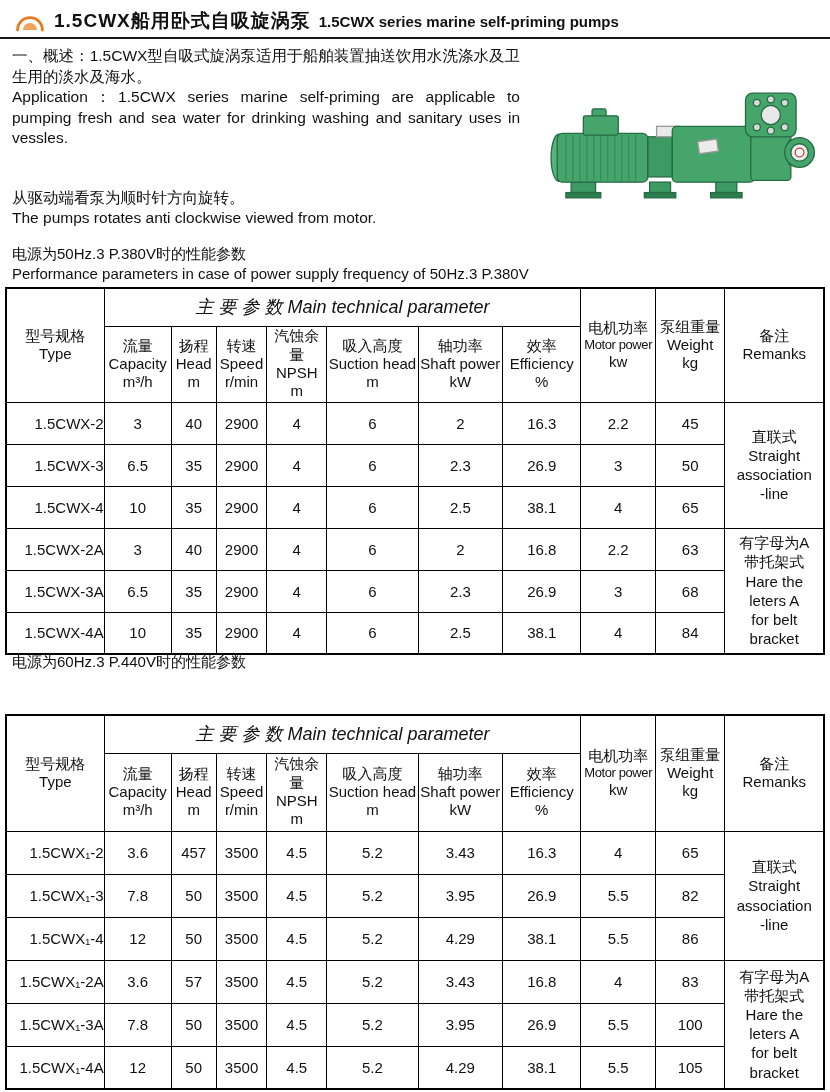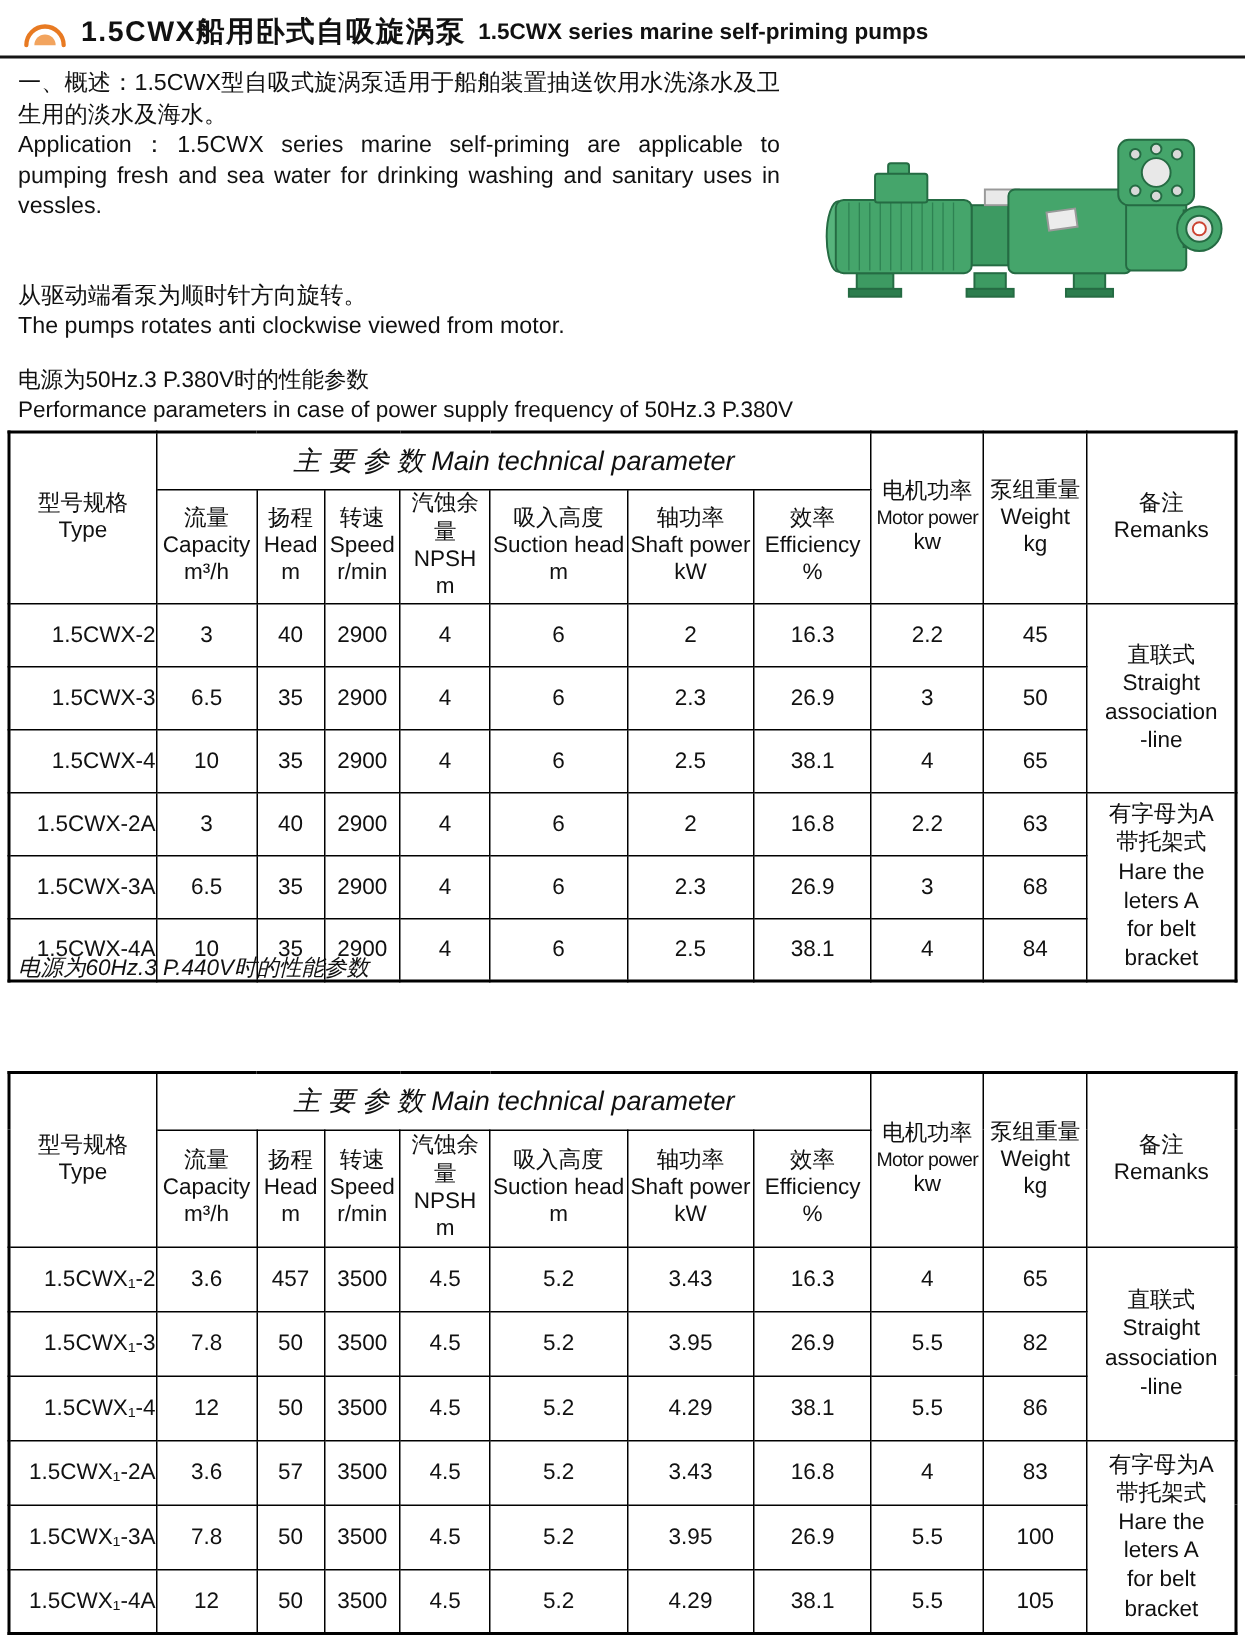--- a/index.html
+++ b/index.html
@@ -19,21 +19,21 @@
 
   
   .overview { top:46px; left:12px; width:508px; font-size:15.5px; line-height:1.33; }
   .overview p { text-align:justify; }
   .rotation { top:167px; left:12px; width:520px; font-size:15.5px; line-height:1.3;margin-top:21px; }
 
   .pump-wrap { top:74px; left:545px; width:272px; height:150px; }
 
   .section-label { font-size:15px; line-height:1.35; }
   .sec50 { top:220px; left:12px;margin-top:24px; }
-  .sec60 { top:636px; left:12px;font-style:italic; }
+  .sec60 { top:652px; left:12px; }
 
   
   .ptable {
     position:absolute; left:5px; width:820px;
     border-collapse:collapse; table-layout:fixed; text-align:center;
     border:2px solid #000;
   }
   .t50 { top:287px; }
   .t60 { top:714px; }
   .ptable th, .ptable td { border:1px solid #000; font-weight:normal; padding:0; overflow:hidden; }

